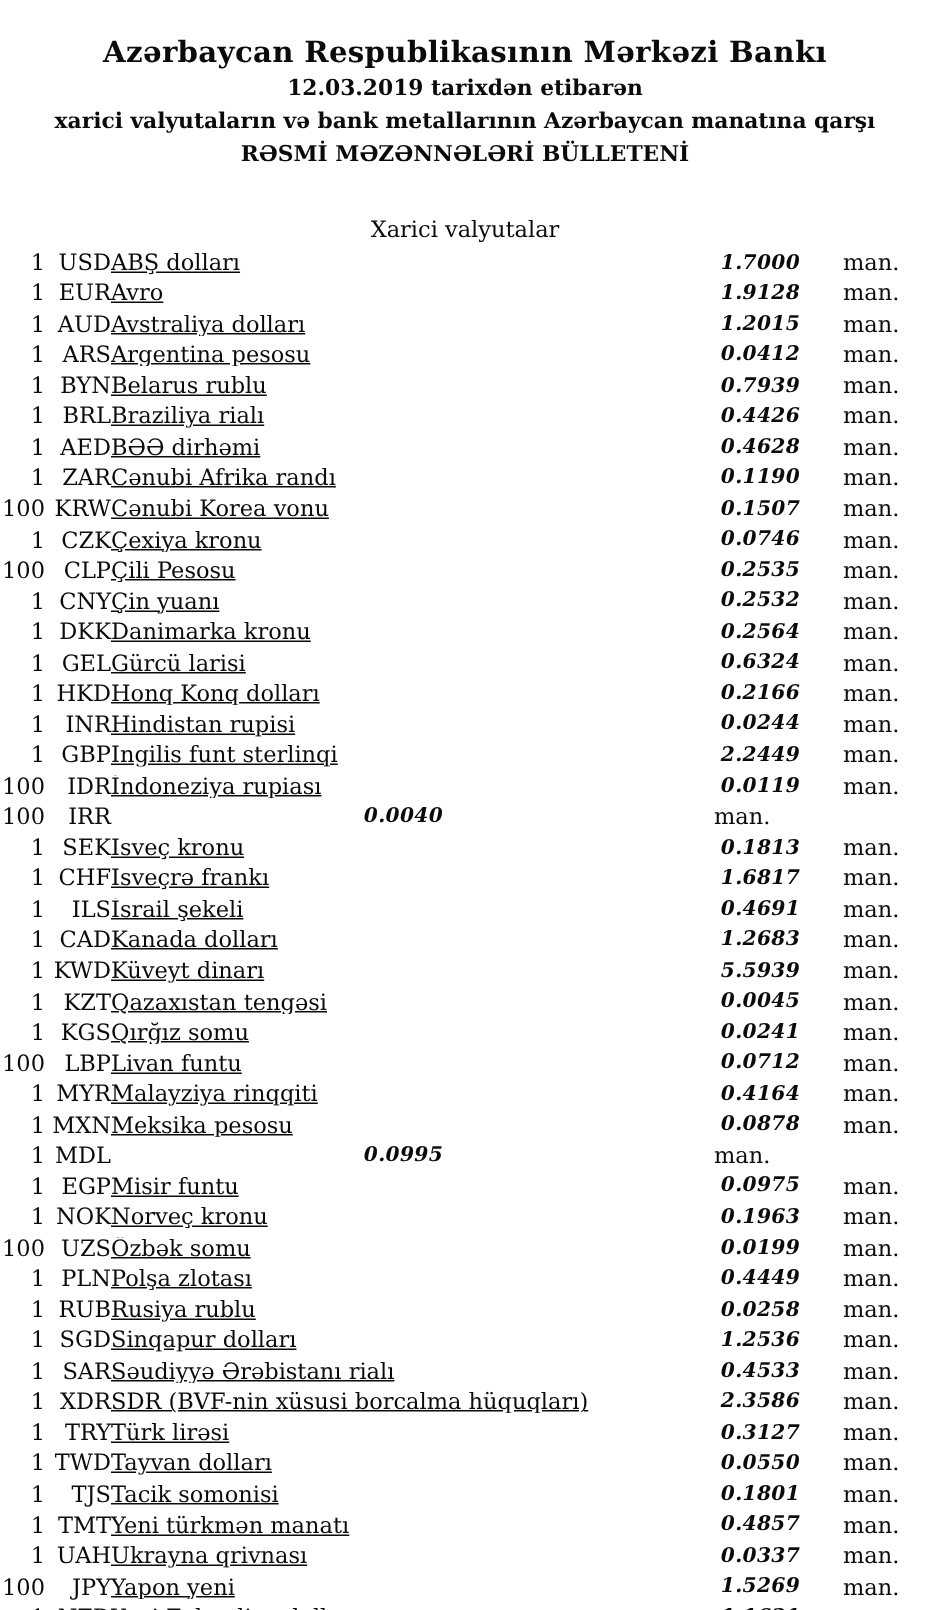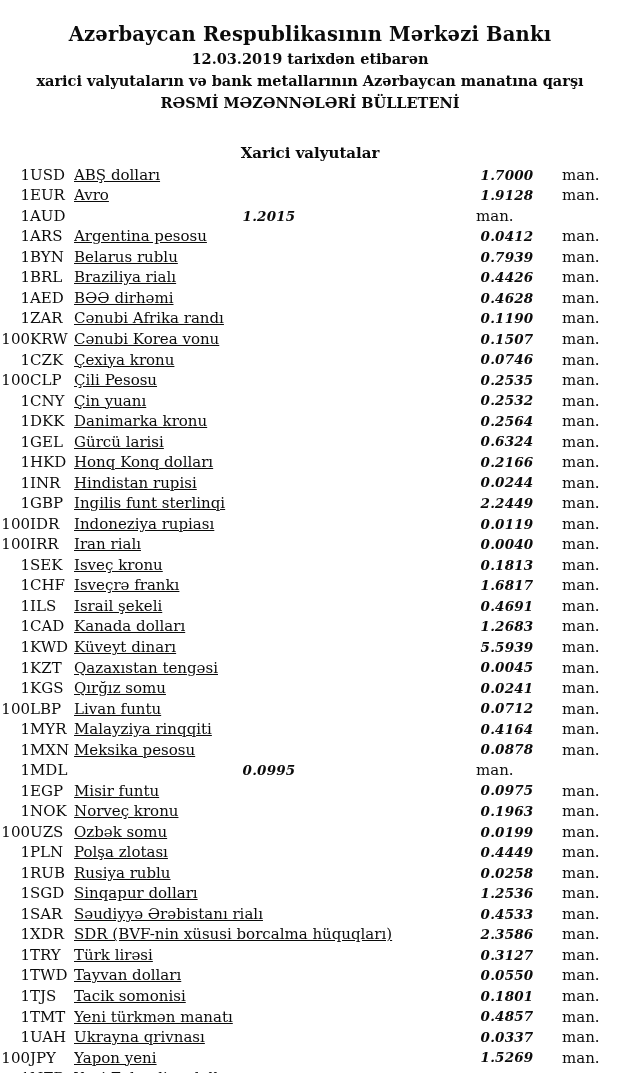--- a/index.html
+++ b/index.html
@@ -26,40 +26,40 @@
     letter-spacing: 0.2px;
   }
   .hdr .sub {
     font-size: 14.5px;
     line-height: 22px;
   }
   .section-title {
     position: absolute;
     top: 127px; left: 0; right: 0;
     text-align: center;
-    font-weight: bold;
+    font-weight: normal;
     font-size: 15px;
     line-height: 21px;
   }
   .rates {
     position: absolute;
     top: 149px; left: 0; right: 0; bottom: 0;
     display: flex;
     flex-direction: column;
   }
   .row {
     flex: 1;
     display: grid;
     grid-template-columns: 30px 44px 1fr 86px 70px;
     align-items: center;
     font-size: 15px;
     line-height: 1;
   }
   .c-nominal { text-align: right; }
-  .c-code    { text-align: left; }
+  .c-code    { text-align: right; }
   .c-name    { white-space: nowrap; overflow: hidden; text-decoration: underline; }
   .c-rate {
     text-align: center;
     font-weight: bold;
     font-style: italic;
     font-size: 13.5px;
     letter-spacing: 0.2px;
   }
   .c-unit { padding-left: 12px; }
 </style>
@@ -90,20 +90,21 @@
     <div class="c-nominal">1</div>
     <div class="c-code">EUR</div>
     <div class="c-name">Avro</div>
     <div class="c-rate">1.9128</div>
     <div class="c-unit">man.</div>
   </div>
 
   <div class="row">
     <div class="c-nominal">1</div>
     <div class="c-code">AUD</div>
+    <div class="c-name">Avstraliya dolları</div>
     <div class="c-rate">1.2015</div>
     <div class="c-unit">man.</div>
   </div>
 
   <div class="row">
     <div class="c-nominal">1</div>
     <div class="c-code">ARS</div>
     <div class="c-name">Argentina pesosu</div>
     <div class="c-rate">0.0412</div>
     <div class="c-unit">man.</div>
@@ -217,21 +218,20 @@
     <div class="c-nominal">100</div>
     <div class="c-code">IDR</div>
     <div class="c-name">İndoneziya rupiası</div>
     <div class="c-rate">0.0119</div>
     <div class="c-unit">man.</div>
   </div>
 
   <div class="row">
     <div class="c-nominal">100</div>
     <div class="c-code">IRR</div>
-    <div class="c-name">İran rialı</div>
     <div class="c-rate">0.0040</div>
     <div class="c-unit">man.</div>
   </div>
 
   <div class="row">
     <div class="c-nominal">1</div>
     <div class="c-code">SEK</div>
     <div class="c-name">İsveç kronu</div>
     <div class="c-rate">0.1813</div>
     <div class="c-unit">man.</div>

